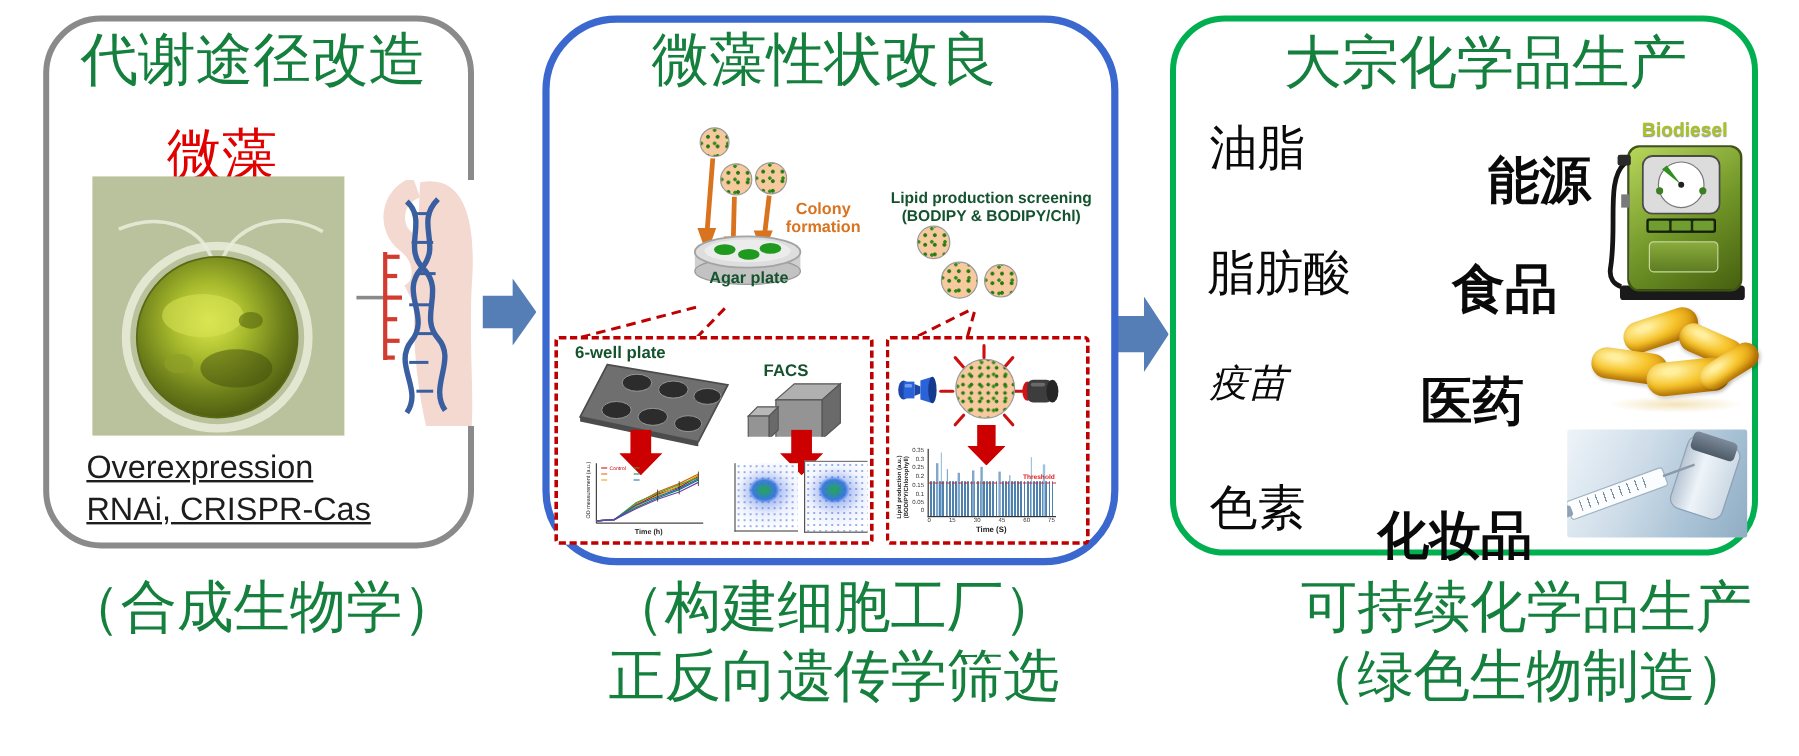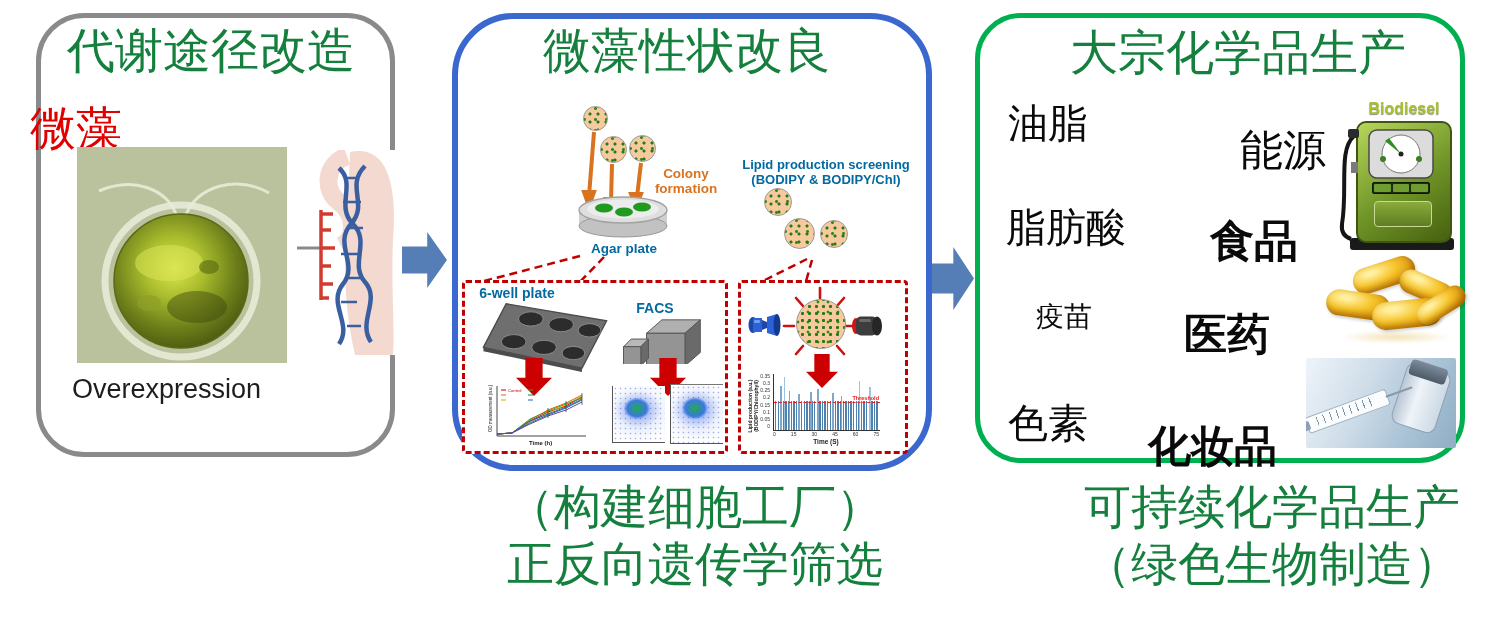--- a/index.html
+++ b/index.html
@@ -11,36 +11,36 @@
   .panel-frame{position:absolute;background:#fff;}
   .frame-left{left:36px;top:13px;width:349px;height:434px;border:5px solid #8a8a8a;border-radius:48px;}
   .frame-mid{left:452px;top:13px;width:468px;height:446px;border:6px solid #3b68ce;border-radius:62px;}
   .frame-right{left:975px;top:13px;width:480px;height:440px;border:5px solid #00B050;border-radius:46px;}
 
   .cjk{font-family:"DejaVu Serif",serif;color:#15803d;}
   .panel-title{position:absolute;text-align:center;font-size:48px;line-height:52px;white-space:nowrap;}
   .caption{position:absolute;text-align:center;font-size:47px;line-height:57px;white-space:nowrap;}
 
   
-  .algae-label{left:30px;top:98px;width:310px;color:#E10000;font-size:46px;text-align:left;}
+  .algae-label{left:30px;top:98px;width:310px;color:#E10000;font-size:46px;text-align:center;}
   .algae-photo{left:77px;top:147px;width:210px;height:216px;background:#b9c29c;}
   .dna-photo{left:295px;top:150px;width:100px;height:205px;background:#fff;}
-  .methods{left:72px;top:372px;font-size:27px;line-height:35px;color:#1d1d1d;white-space:nowrap;}
+  .methods{left:72px;top:372px;font-size:27px;line-height:35px;color:#1d1d1d;white-space:nowrap;text-decoration:underline;}
 
   
   .block-arrow{background:#567EB6;clip-path:polygon(0% 26%,56% 26%,56% 0%,100% 50%,56% 100%,56% 74%,0% 74%);}
   .arrow-1{left:402px;top:232px;width:45px;height:56px;}
   .arrow-2{left:927px;top:247px;width:47px;height:63px;}
 
   
   .cells{position:absolute;border-radius:50%;background-color:#f6c99e;border:1.5px solid #9a9a9a;
          background-image:radial-gradient(#267a12 1.3px,rgba(0,0,0,0) 1.8px),
                           radial-gradient(#2e8a18 1.2px,rgba(0,0,0,0) 1.7px);
          background-size:8px 8px,11px 11px;background-position:2px 3px,6px 7px;}
-  .small-label{position:absolute;font-weight:bold;font-size:13.5px;line-height:15px;color:#0369a1;text-align:center;white-space:nowrap;}
+  .small-label{position:absolute;font-weight:bold;font-size:13.5px;line-height:15px;color:#14532d;text-align:center;white-space:nowrap;}
   .orange-label{color:#D9731F;}
   .dashed-box{position:absolute;border:3px dashed #c00000;border-radius:4px;background:#fff;}
   .red-arrow{position:absolute;background:#cc0000;
              clip-path:polygon(26% 0%,74% 0%,74% 52%,100% 52%,50% 100%,0% 52%,26% 52%);}
 
   .scatter{position:absolute;border-left:1.5px solid #555;border-bottom:1.5px solid #555;background-color:#fff;
     background-image:
       radial-gradient(ellipse 34% 26% at 46% 40%,rgba(30,170,70,.95),rgba(40,110,220,.85) 55%,rgba(40,110,220,0) 75%),
       radial-gradient(ellipse 60% 45% at 48% 42%,rgba(50,95,220,.5),rgba(50,95,220,0) 75%),
       radial-gradient(ellipse 85% 70% at 50% 46%,rgba(70,110,230,.25),rgba(70,110,230,0) 78%),
@@ -149,23 +149,25 @@
           <line x1="26" y1="98" x2="40" y2="98"></line>
             <line x1="26" y1="116" x2="36" y2="116"></line>
           <line x1="26" y1="134" x2="38" y2="134"></line>
             <line x1="26" y1="148" x2="34" y2="148"></line>
         </g>
       </svg>
     </div>
 
     <div class="abs methods">
       <div>Overexpression</div>
+      <div>RNAi, CRISPR-Cas</div>
     </div>
 
     <div class="abs cjk caption" style="left:18px;top:478px;width:400px;">
+      <div>（合成生物学）</div>
     </div>
   </div>
 
   <div class="abs block-arrow arrow-1"></div>
   <div class="abs block-arrow arrow-2"></div>
 
   <div>
     <div class="panel-frame frame-mid"></div>
     <div class="abs cjk panel-title" style="left:542px;top:24px;width:290px;">微藻性状改良</div>
 
@@ -191,21 +193,21 @@
       <ellipse cx="47" cy="17" rx="36" ry="9.5" fill="#ececec"></ellipse>
       <ellipse cx="28" cy="16" rx="9" ry="4.5" fill="#1f9a1f"></ellipse>
       <ellipse cx="48" cy="20" rx="9" ry="4.5" fill="#1f9a1f"></ellipse>
       <ellipse cx="66" cy="15" rx="9" ry="4.5" fill="#1f9a1f"></ellipse>
     </svg>
 
     <div class="small-label orange-label" style="left:648px;top:166px;width:76px;">
       <div>Colony</div>
       <div>formation</div>
     </div>
-    <div class="small-label" style="left:578px;top:241px;width:92px;text-align:center;">Agar plate</div>
+    <div class="small-label" style="left:578px;top:224px;width:92px;text-align:center;">Agar plate</div>
 
     <div class="small-label" style="left:722px;top:157px;width:208px;font-size:13px;">
       <div>Lipid production screening</div>
       <div>(BODIPY &amp; BODIPY/Chl)</div>
     </div>
     <div class="cells" style="left:764px;top:188px;width:26px;height:26px;"></div>
     <div class="cells" style="left:784px;top:218px;width:29px;height:29px;"></div>
     <div class="cells" style="left:820px;top:220px;width:26px;height:26px;"></div>
 
     <svg class="abs" style="left:460px;top:250px;" width="470" height="45" viewBox="0 0 470 45">
@@ -361,24 +363,24 @@
       <div>（构建细胞工厂）</div>
       <div>正反向遗传学筛选</div>
     </div>
   </div>
 
   <div>
     <div class="panel-frame frame-right"></div>
     <div class="abs cjk panel-title" style="left:1070px;top:26px;width:310px;">大宗化学品生产</div>
 
     <span class="prod" style="left:1008px;top:96px;font-size:40px;">油脂</span>
-    <span class="prod" style="left:1240px;top:122px;font-size:43px;font-weight:normal;">能源</span>
+    <span class="prod" style="left:1240px;top:122px;font-size:43px;font-weight:bold;">能源</span>
     <span class="prod" style="left:1006px;top:200px;font-size:40px;">脂肪酸</span>
     <span class="prod" style="left:1210px;top:212px;font-size:44px;font-weight:bold;">食品</span>
-    <span class="prod" style="left:1036px;top:298px;font-size:28px;">疫苗</span>
+    <span class="prod" style="left:1008px;top:298px;font-size:32px;font-style:italic;">疫苗</span>
     <span class="prod" style="left:1184px;top:306px;font-size:43px;font-weight:bold;">医药</span>
     <span class="prod" style="left:1008px;top:396px;font-size:40px;">色素</span>
     <span class="prod" style="left:1148px;top:392px;font-size:43px;font-weight:bold;margin-top:26px;">化妆品</span>
 
     <div>
       <div class="abs bd-label">Biodiesel</div>
       <div class="abs pump-base"></div>
       <div class="abs pump-pedestal"></div>
       <div class="abs pump-body"></div>
       <svg class="abs" style="left:1368px;top:129px;" width="66" height="50" viewBox="0 0 66 50">

